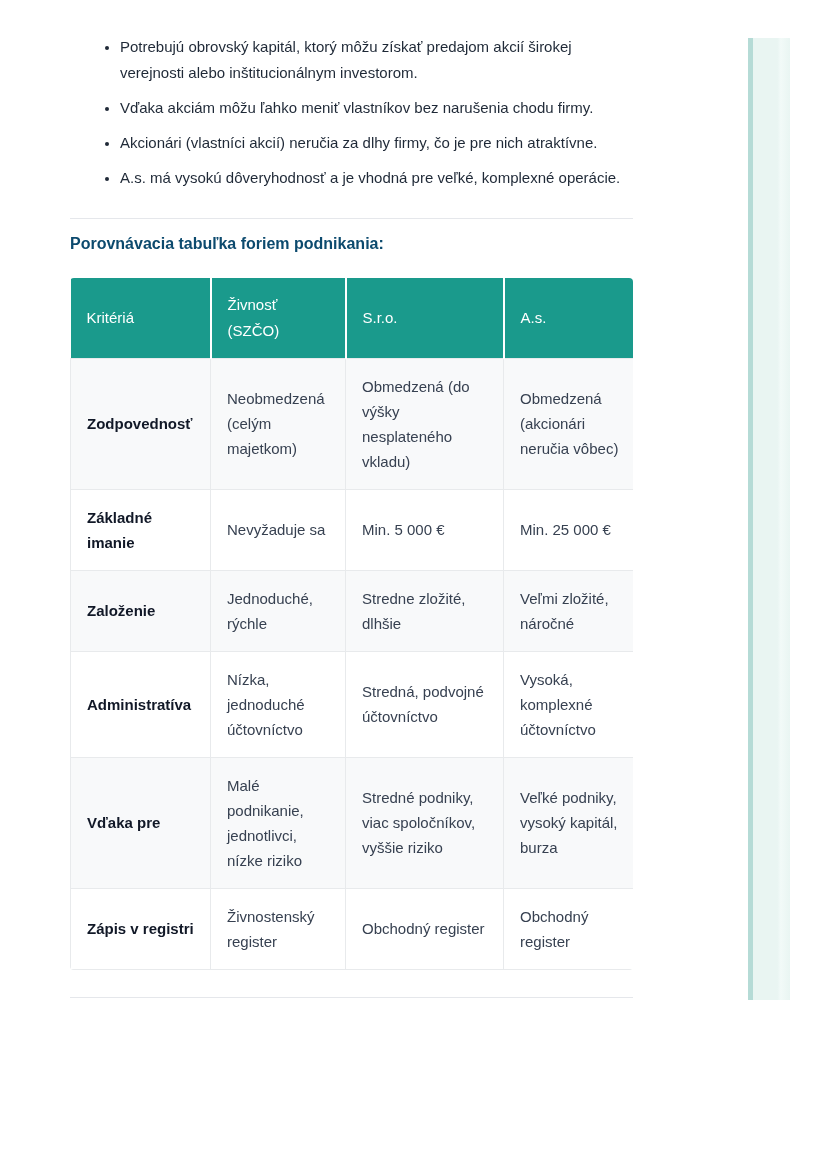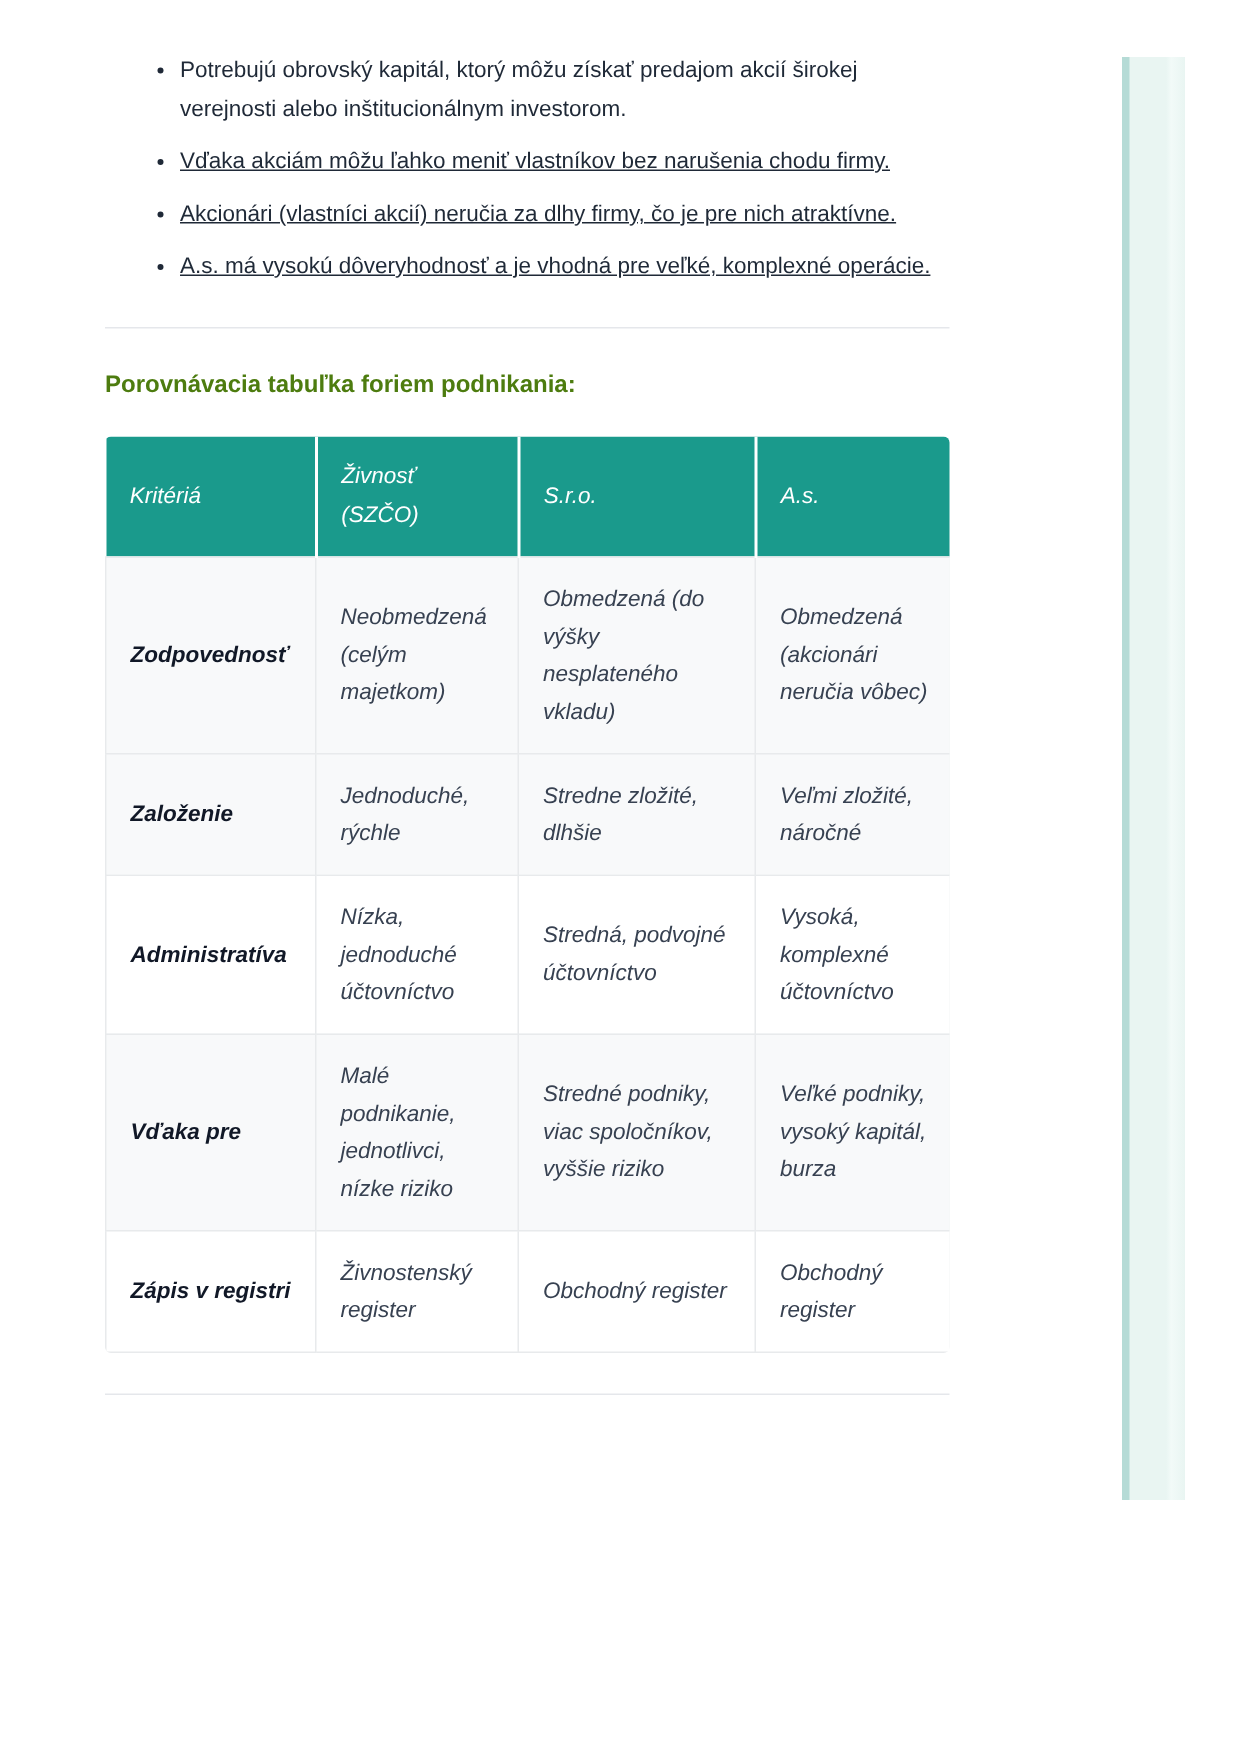--- a/index.html
+++ b/index.html
@@ -11,38 +11,37 @@
     color: var(--text-dark, #1f2937);
   }
   .page { position: relative; width: 828px; height: 1000px; overflow: hidden; background: #fff; }
 
   .content { position: absolute; left: 70px; top: 34px; width: 563px; }
 
   ul.bullets { list-style: disc; padding-left: 50px; }
   ul.bullets li {
     font-size: 15px; line-height: 26px; color: var(--text-dark, #1f2937);
   }
-  ul.bullets li + li { margin-top: 9px; text-decoration: underline; }
+  ul.bullets li + li { margin-top: 9px; }
   ul.bullets li::marker { color: var(--text-dark, #1f2937); font-size: 13px; }
 
   .divider { height: 1px; background: var(--divider, #e5e7eb); width: 100%; }
   .divider.top { margin-top: 27px; }
   .divider.bottom { margin-top: 27px; }
 
   h2.section-heading {
-    margin-top: 27px;
+    margin-top: 14px;
     font-size: 16px; line-height: 22px; font-weight: bold;
-    color: #4d7c0f;
+    color: #0c4a6e;
   }
 
   .table-wrap { margin-top: 23px; border-radius: 4px; overflow: hidden; }
   table.cmp {
     width: 563px; table-layout: fixed; border-collapse: collapse;
     font-size: 15px;
-    font-style: italic;
   }
   table.cmp thead th {
     background: var(--accent-teal, #1a9a8c);
     color: #ffffff; font-weight: normal;
     text-align: left; vertical-align: middle;
     height: 80px; padding: 10px 14px 10px 16px;
     line-height: 26px;
     border-right: 2px solid #ffffff;
   }
   table.cmp thead th:last-child { border-right: none; }
@@ -111,20 +110,26 @@
             <th>A.s.</th>
           </tr>
         </thead>
         <tbody>
           <tr class="zebra">
             <td class="label">Zodpovednosť</td>
             <td>Neobmedzená (celým majetkom)</td>
             <td>Obmedzená (do výšky nesplateného vkladu)</td>
             <td>Obmedzená (akcionári neručia vôbec)</td>
           </tr>
+          <tr>
+            <td class="label">Základné imanie</td>
+            <td>Nevyžaduje sa</td>
+            <td>Min. 5 000 €</td>
+            <td>Min. 25 000 €</td>
+          </tr>
           <tr class="zebra">
             <td class="label">Založenie</td>
             <td>Jednoduché, rýchle</td>
             <td>Stredne zložité, dlhšie</td>
             <td>Veľmi zložité, náročné</td>
           </tr>
           <tr>
             <td class="label">Administratíva</td>
             <td>Nízka, jednoduché účtovníctvo</td>
             <td>Stredná, podvojné účtovníctvo</td>

